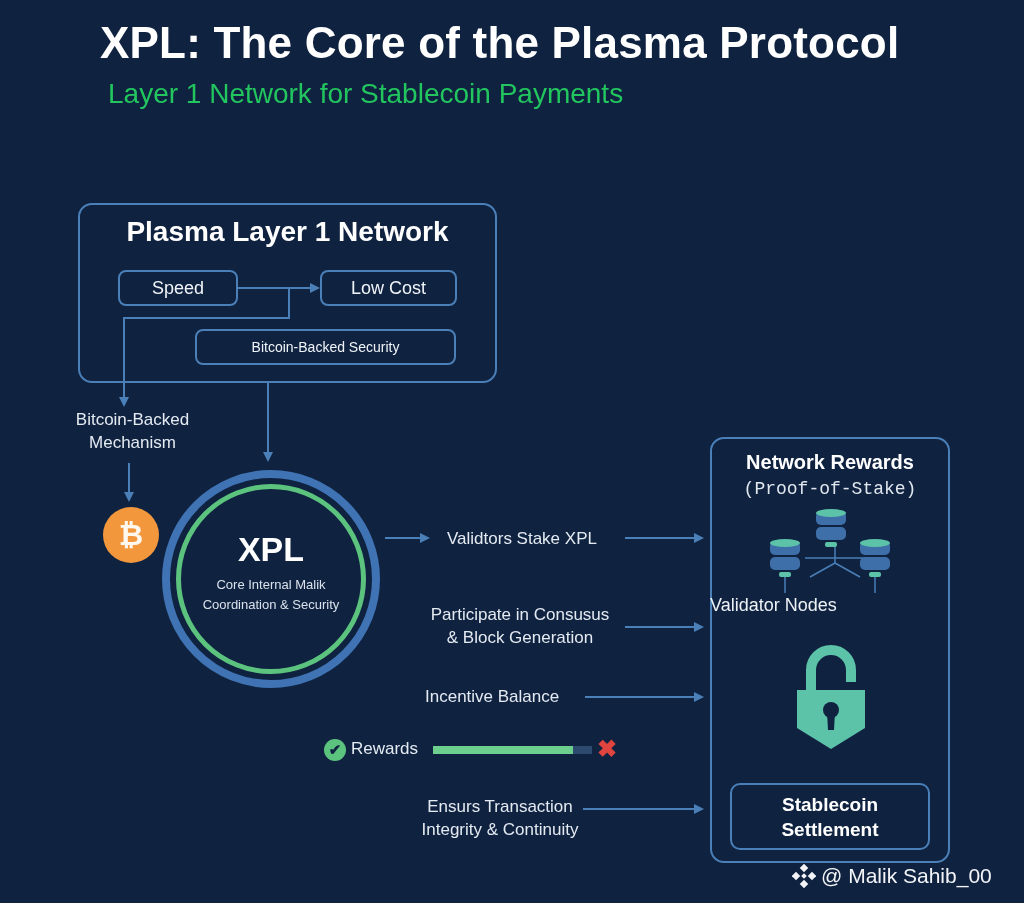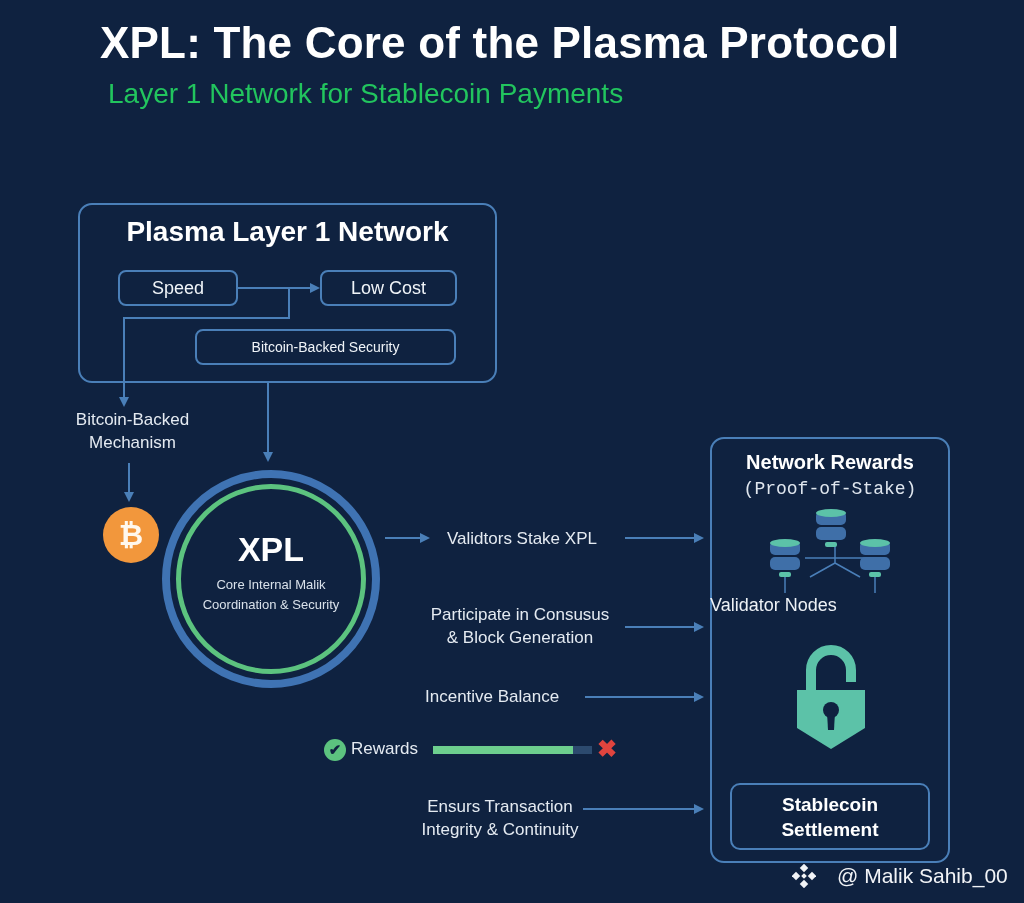--- a/index.html
+++ b/index.html
@@ -96,21 +96,21 @@
     font-size: 18px; color: #eef2f6;
   }
   #settlement-box {
     left: 730px; top: 783px; width: 200px; height: 67px;
     border: 2px solid #4a7fb8; border-radius: 10px; box-sizing: border-box;
     display: flex; align-items: center; justify-content: center; text-align: center;
     font-size: 19px; font-weight: bold; color: #ffffff; line-height: 25px;
   }
   #watermark {
     left: 792px; top: 864px; font-size: 21px; color: #f2f4f7; white-space: nowrap;
-    display: flex; align-items: flex-start; gap: 21px;
+    display: flex; align-items: flex-start; gap: 5px;
   }
   #arrows { left: 0; top: 0; width: 1024px; height: 903px; pointer-events: none; }
 </style>
 </head>
 <body>
 
 <div class="abs" id="title">XPL: The Core of the Plasma Protocol</div>
 <div class="abs" id="subtitle">Layer 1 Network for Stablecoin Payments</div>
 
 <svg class="abs" id="arrows" viewBox="0 0 1024 903">

